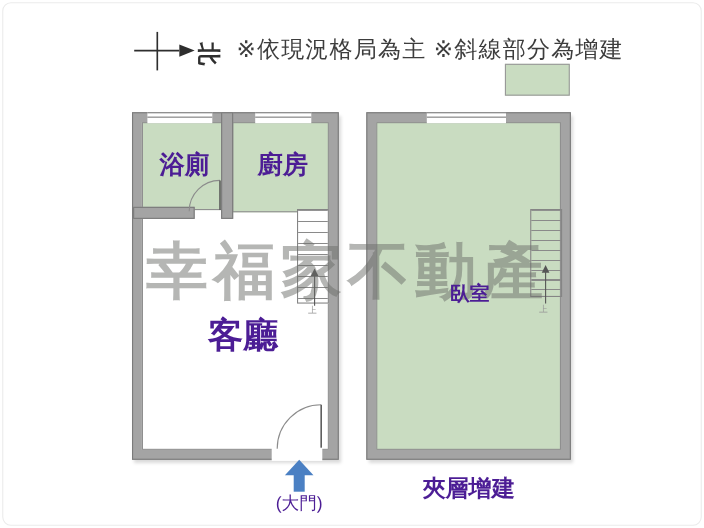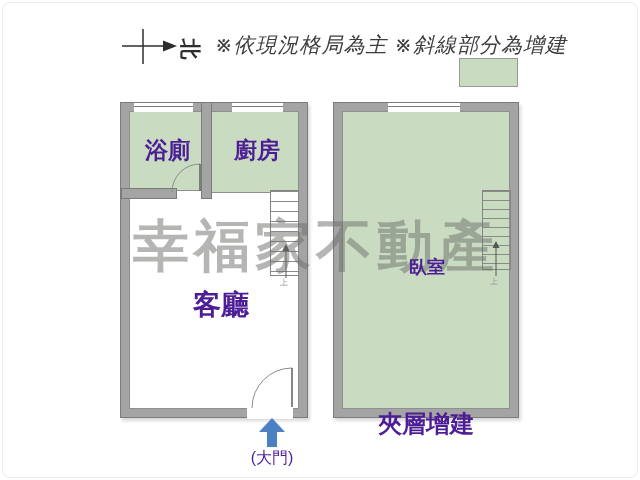--- a/index.html
+++ b/index.html
@@ -5,21 +5,21 @@
   html,body { margin:0; padding:0; background:#fff; }
   .canvas {
     position:relative; width:640px; height:480px; background:#fff; overflow:hidden;
     font-family:"Liberation Sans","DejaVu Sans",sans-serif;
   }
   .frame { position:absolute; inset:2px; border:1px solid #ebebeb; border-radius:8px; z-index:0; }
 
   
   .notice {
     position:absolute; left:215px; top:31px; font-size:21px; font-weight:500;
-    color:#3d3d3d; letter-spacing:1px; white-space:nowrap; z-index:3;font-style:italic;
+    color:#3d3d3d; letter-spacing:1px; white-space:nowrap; z-index:3;
   }
   .compass-north {
     position:absolute; left:179px; top:35px; font-size:21px; font-weight:600; color:#2e2e2e;
     transform:rotate(90deg); z-index:3;
   }
   .legend-box {
     position:absolute; left:459px; top:58px; width:57px; height:27px;
     background:var(--addition-green); border:1px solid #999; z-index:3;
   }
 
@@ -77,23 +77,23 @@
     position:absolute; left:133px; top:209px; font-size:56px; font-weight:700;
     letter-spacing:5px; color:var(--watermark); white-space:nowrap; z-index:6;
   }
 
   .room-label {
     position:absolute; transform:translate(-50%,-50%); font-weight:600; color:#4c1d95;
     white-space:nowrap; z-index:7;
   }
   .lbl-bath    { left:168px; top:150px; font-size:23px; }
   .lbl-kitchen { left:257px; top:150px; font-size:23px; }
-  .lbl-living  { left:221px; top:305px; font-size:28px; }
+  .lbl-living  { left:221px; top:305px; font-size:32px; }
   .lbl-bedroom { left:427px; top:267px; font-size:18px; }
-  .lbl-mezz    { left:426px; top:424px; font-size:24px; }
+  .lbl-mezz    { left:426px; top:444px; font-size:21px; }
   .lbl-door    { left:272px; top:458px; font-size:16px; font-weight:500; }
   .lbl-stair-up { font-size:8px; color:#999; font-weight:400; }
   .lbl-stair-up.left  { left:284px; top:282px; }
   .lbl-stair-up.right { left:494px; top:281px; }
 </style>
 </head>
 <body>
 
 <div class="canvas">
   <div class="frame"></div>

